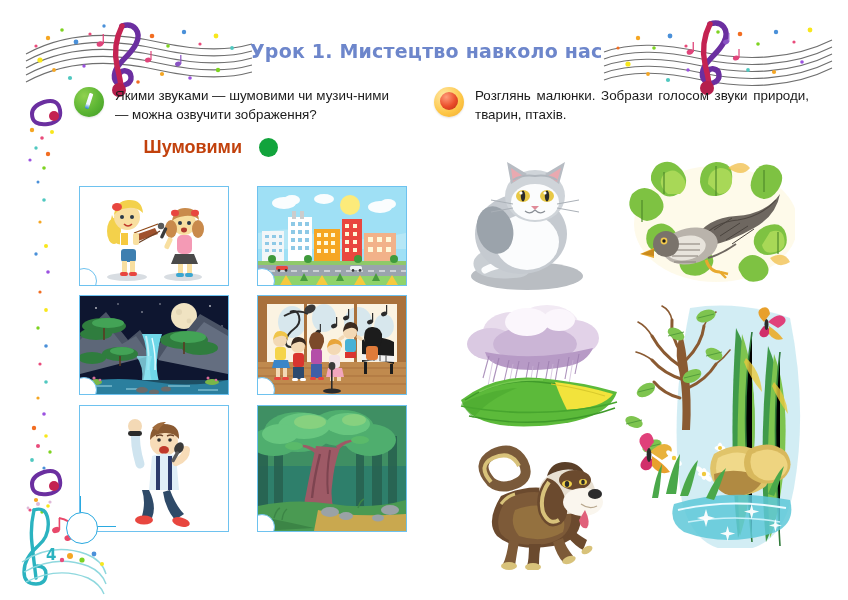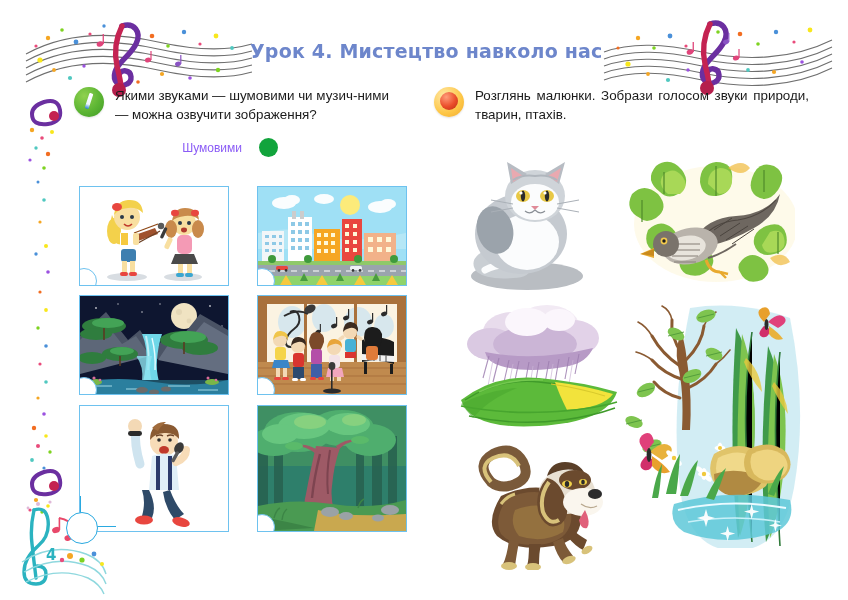--- a/index.html
+++ b/index.html
@@ -33,21 +33,21 @@
   .badge-orange .ball{position:absolute;left:6px;top:5px;width:18px;height:18px;border-radius:50%;
      background:radial-gradient(circle at 35% 28%,#ff9d7a 0%,#ea4d2a 55%,#b92c12 100%);}
 
   .task-text{margin-left:11px;font-size:13.4px;line-height:19px;color:#1b1b1b;
      font-family:"Liberation Sans",sans-serif;}
   .task-2 .task-text{text-align:justify;}
 
   
   .legend{position:absolute;left:132px;top:137px;}
   .legend-row{display:flex;align-items:center;height:21px;margin-bottom:3px;}
-  .legend-label{width:110px;text-align:right;font-size:12px;font-weight:normal;color:#8b5cf6;
+  .legend-label{width:110px;text-align:right;font-size:18px;font-weight:bold;color:#c2410c;
      font-family:"Liberation Sans",sans-serif;}
   .legend-dot{width:19px;height:19px;border-radius:50%;margin-left:17px;}
 
   
   .frame{position:absolute;border:1.4px solid #6ec2ef;background:#fff;overflow:hidden;}
   .frame .marker{position:absolute;left:-9px;bottom:-9px;width:24px;height:24px;border-radius:50%;
      border:1.4px solid #6ec2ef;background:#fff;z-index:6;}
   .scene{position:absolute;inset:0;overflow:hidden;}
 
   
@@ -152,21 +152,21 @@
       <rect x="94.6" y="34" width="1.3" height="10"></rect>
       <ellipse cx="138" cy="50" rx="3.2" ry="2.4" transform="rotate(-20 138 50)"></ellipse>
       <rect x="140.4" y="41" width="1.2" height="9"></rect>
     </g>
     <g fill="#8a53c4">
       <ellipse cx="128" cy="34" rx="3" ry="2.3" transform="rotate(-20 128 34)"></ellipse>
       <rect x="130.2" y="25" width="1.2" height="9"></rect>
     </g>
   </svg>
 
-  <div class="page-title">Урок 4. Мистецтво навколо нас</div>
+  <div class="page-title">Урок 1. Мистецтво навколо нас</div>
 
   <div class="task task-1">
     <div class="badge badge-green">
         <span class="pencil"></span>
       </div>
     <div class="task-text">Якими звуками — шумовими чи музич-ними — можна озвучити зображення?</div>
   </div>
 
   <div class="task task-2">
     <div class="badge badge-orange">

